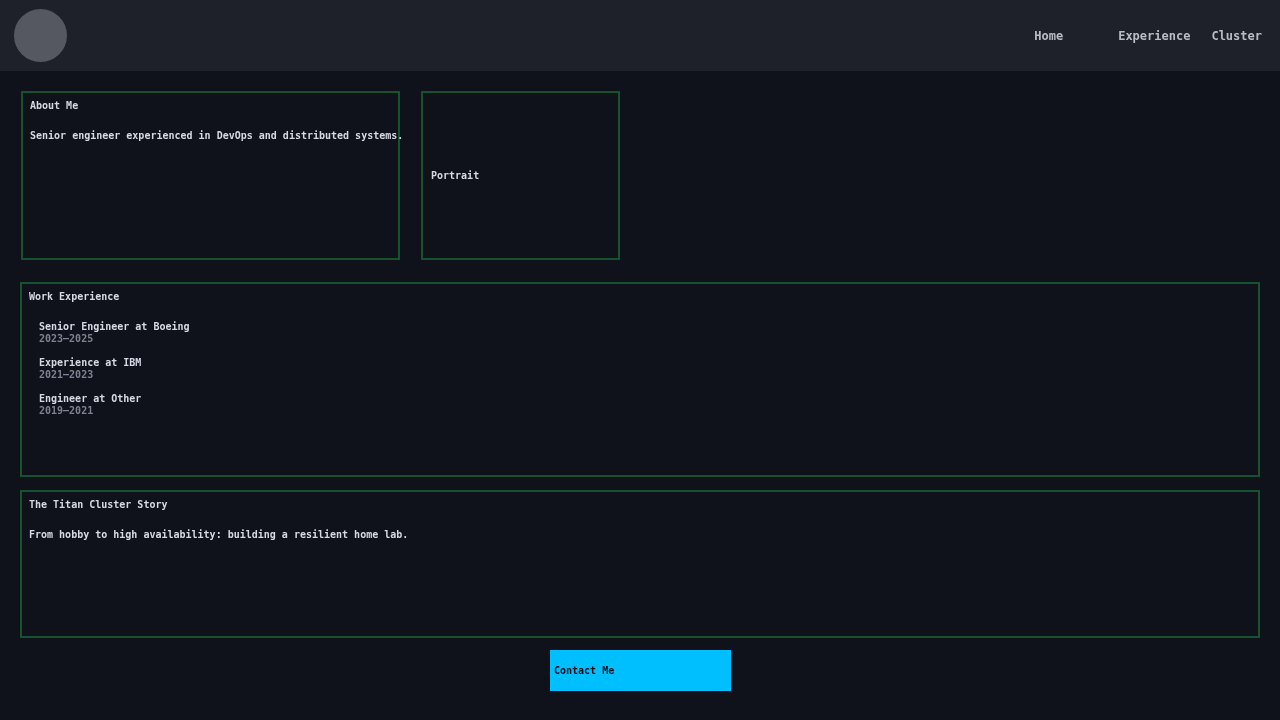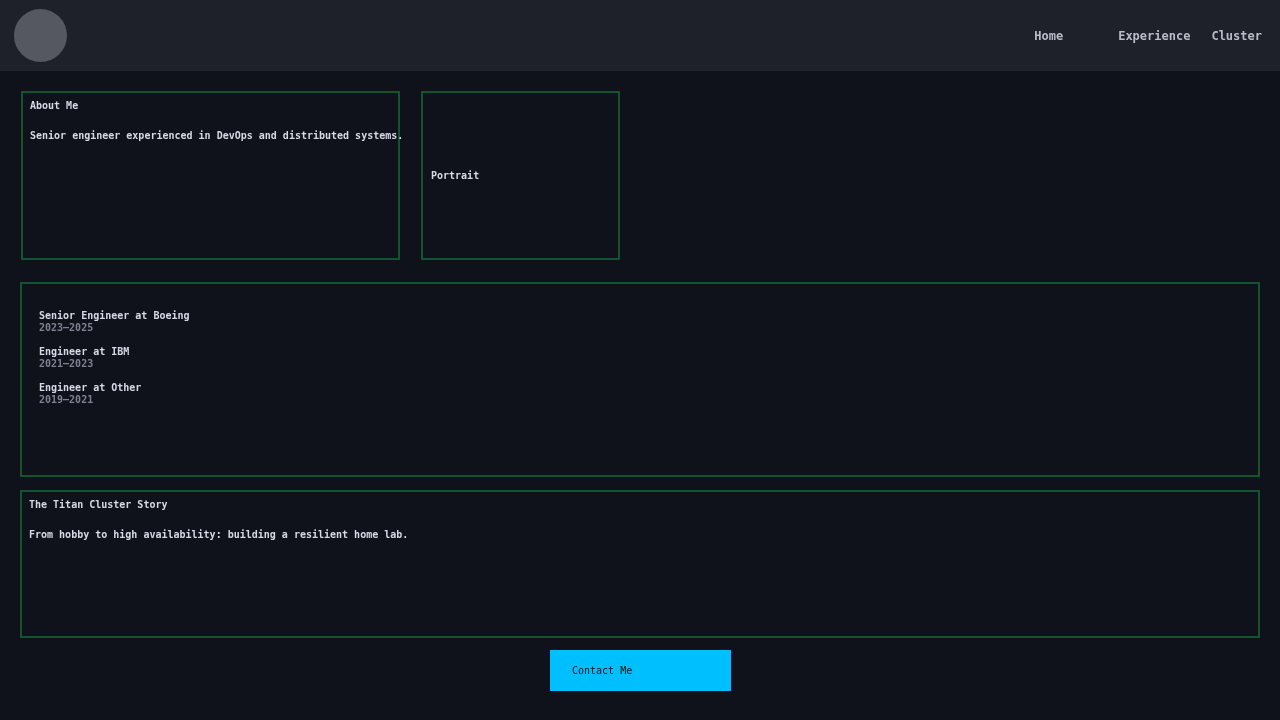--- a/index.html
+++ b/index.html
@@ -73,24 +73,24 @@
 
   
   .contact-btn {
     position: absolute;
     left: 550px; top: 650px;
     width: 181px; height: 41px;
     background: #00bfff;
     border: none;
     color: #0b0d14;
     font-family: "DejaVu Sans Mono", monospace;
-    font-weight: normal;
+    font-weight: bold;
     font-size: 10px;
     text-align: left;
-    padding-left: 22px;
+    padding-left: 4px;
     cursor: pointer;
   }
 </style>
 </head>
 <body>
 
 <header class="navbar">
   <div class="avatar"></div>
   <nav class="nav-items">
     <a class="nav-item nav-home">Home</a>
@@ -104,27 +104,28 @@
   <section class="box about-box">
     <h2>About Me</h2>
     <p>Senior engineer experienced in DevOps and distributed systems.</p>
   </section>
 
   <section class="box portrait-box">
     <span>Portrait</span>
   </section>
 
   <section class="box work-box">
+    <h2>Work Experience</h2>
     <div class="entries">
       <div class="entry">
         <div class="role">Senior Engineer at Boeing</div>
         <div class="years">2023–2025</div>
       </div>
       <div class="entry">
-        <div class="role">Engineer at IBM</div>
+        <div class="role">Experience at IBM</div>
         <div class="years">2021–2023</div>
       </div>
       <div class="entry">
         <div class="role">Engineer at Other</div>
         <div class="years">2019–2021</div>
       </div>
     </div>
   </section>
 
   <section class="box story-box">

